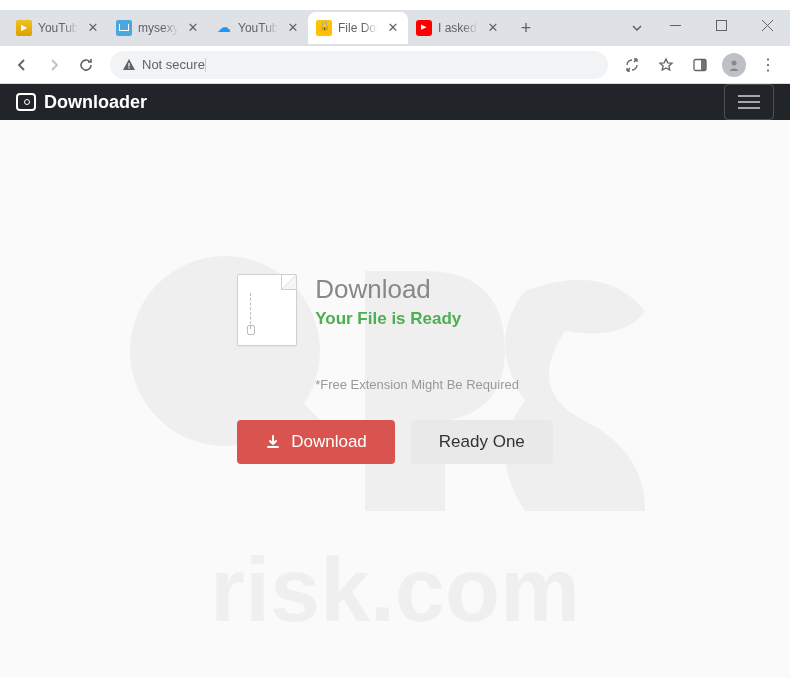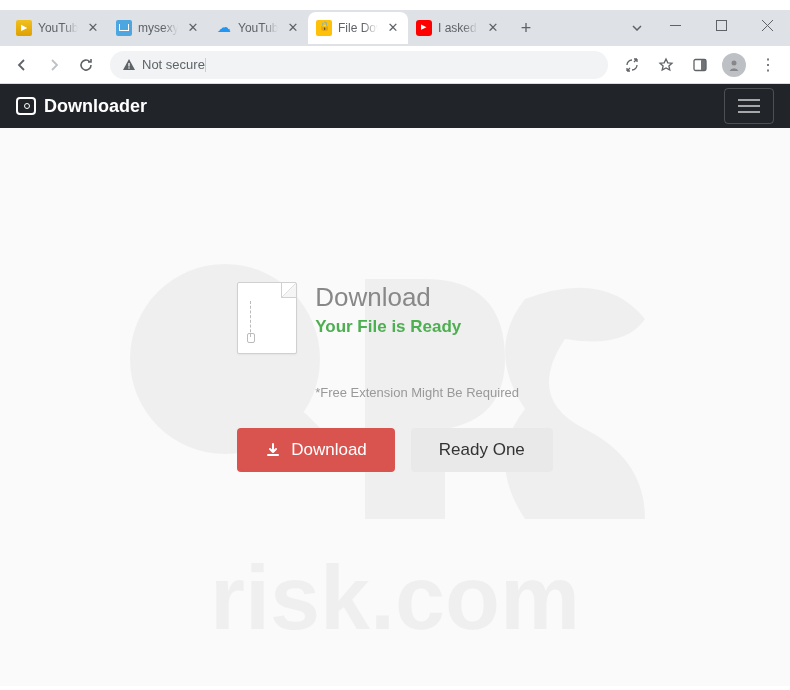--- a/index.html
+++ b/index.html
@@ -172,21 +172,21 @@
       display: flex;
       align-items: center;
       justify-content: center;
       color: #5f6368;
       cursor: pointer;
       font-size: 16px;
     }
     
     
     .page-navbar {
-      height: 44px;
+      height: 36px;
       background: #212529;
       display: flex;
       align-items: center;
       justify-content: space-between;
       padding: 0 16px;
     }
     .brand {
       display: flex;
       align-items: center;
       gap: 8px;

